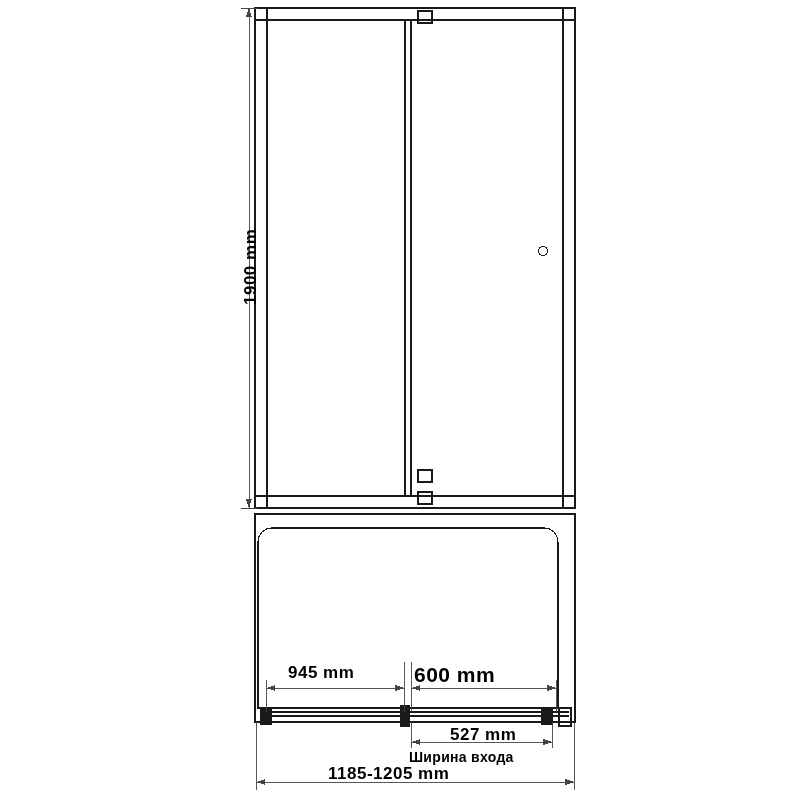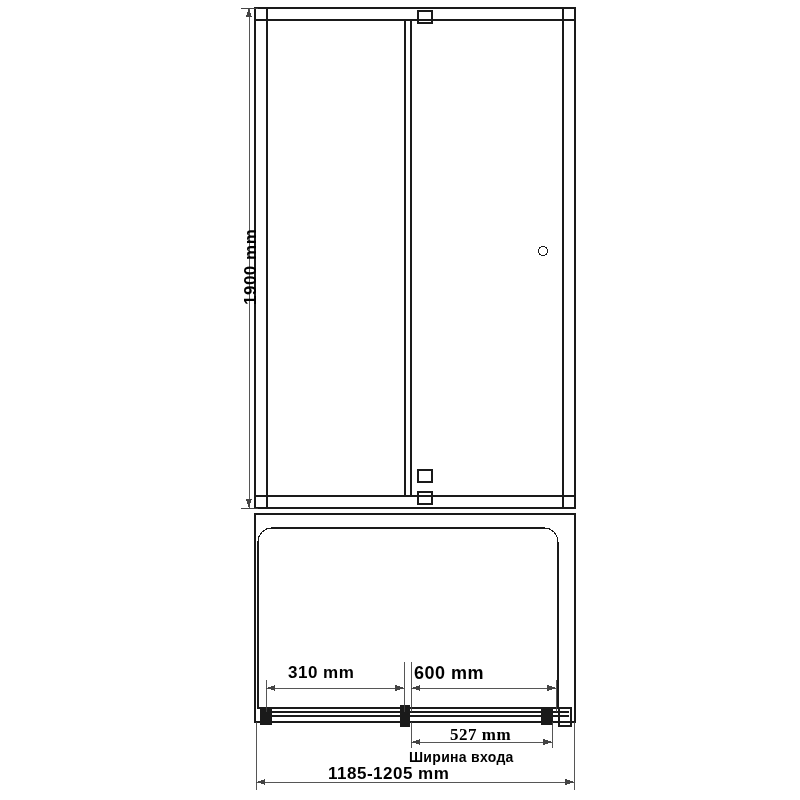--- a/index.html
+++ b/index.html
@@ -39,21 +39,21 @@
     font-size: 17px;
     letter-spacing: 0.5px;
     transform-origin: 0 0;
     transform: rotate(-90deg);
   }
   .lbl-523 {
     font-size: 17px;
     letter-spacing: 0.5px;
   }
   .lbl-600 {
-    font-size: 18px;
+    font-size: 21px;
     letter-spacing: 0.5px;
     text-align: right;
   }
   .lbl-527 {
     font-size: 17px;
     letter-spacing: 0.5px;
   }
   .lbl-entry {
     font-size: 14px;
     letter-spacing: 0.3px;
@@ -161,23 +161,23 @@
         <line x1="574" y1="722" x2="574" y2="790"></line>
         <path d="M256 782 l9 -3 l0 6 z" fill="#444444" stroke="none"></path>
         <path d="M574 782 l-9 -3 l0 6 z" fill="#444444" stroke="none"></path>
       </g>
 
     </g>
   </svg>
 
   <div class="lbl lbl-height" style="left: 242px; top: 305px;">1900 mm</div>
 
-  <div class="lbl lbl-523" style="left: 288px; top: 664px;">310 mm</div>
+  <div class="lbl lbl-523" style="left: 288px; top: 664px;">945 mm</div>
 
   <div class="lbl lbl-600" style="left: 414px; top: 664px;">600 mm</div>
 
-  <div class="lbl lbl-527" style="left: 450px; top: 726px; font-family: Liberation Serif, serif;">527 mm</div>
+  <div class="lbl lbl-527" style="left: 450px; top: 726px;">527 mm</div>
 
   <div class="lbl lbl-entry" style="left: 409px; top: 750px;">Ширина входа</div>
 
   <div class="lbl lbl-total" style="left: 328px; top: 765px;">1185-1205 mm</div>
 
 </div>
 
 </body></html>

